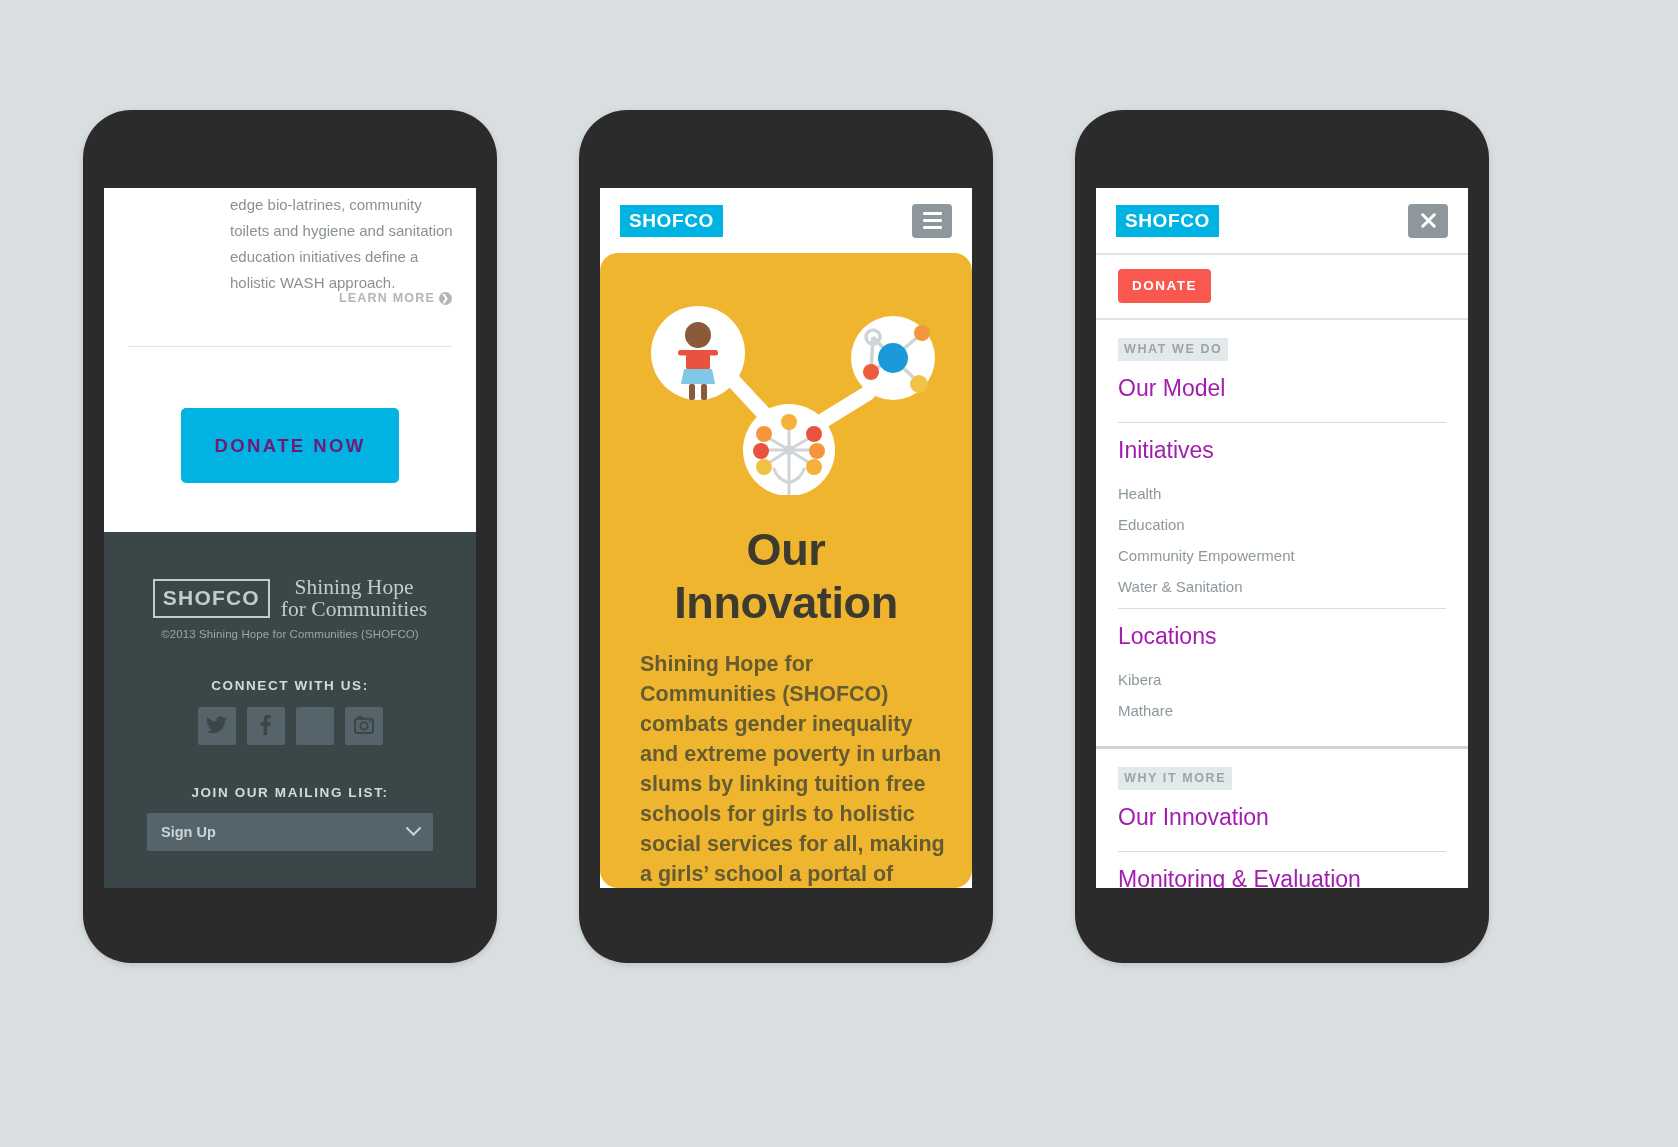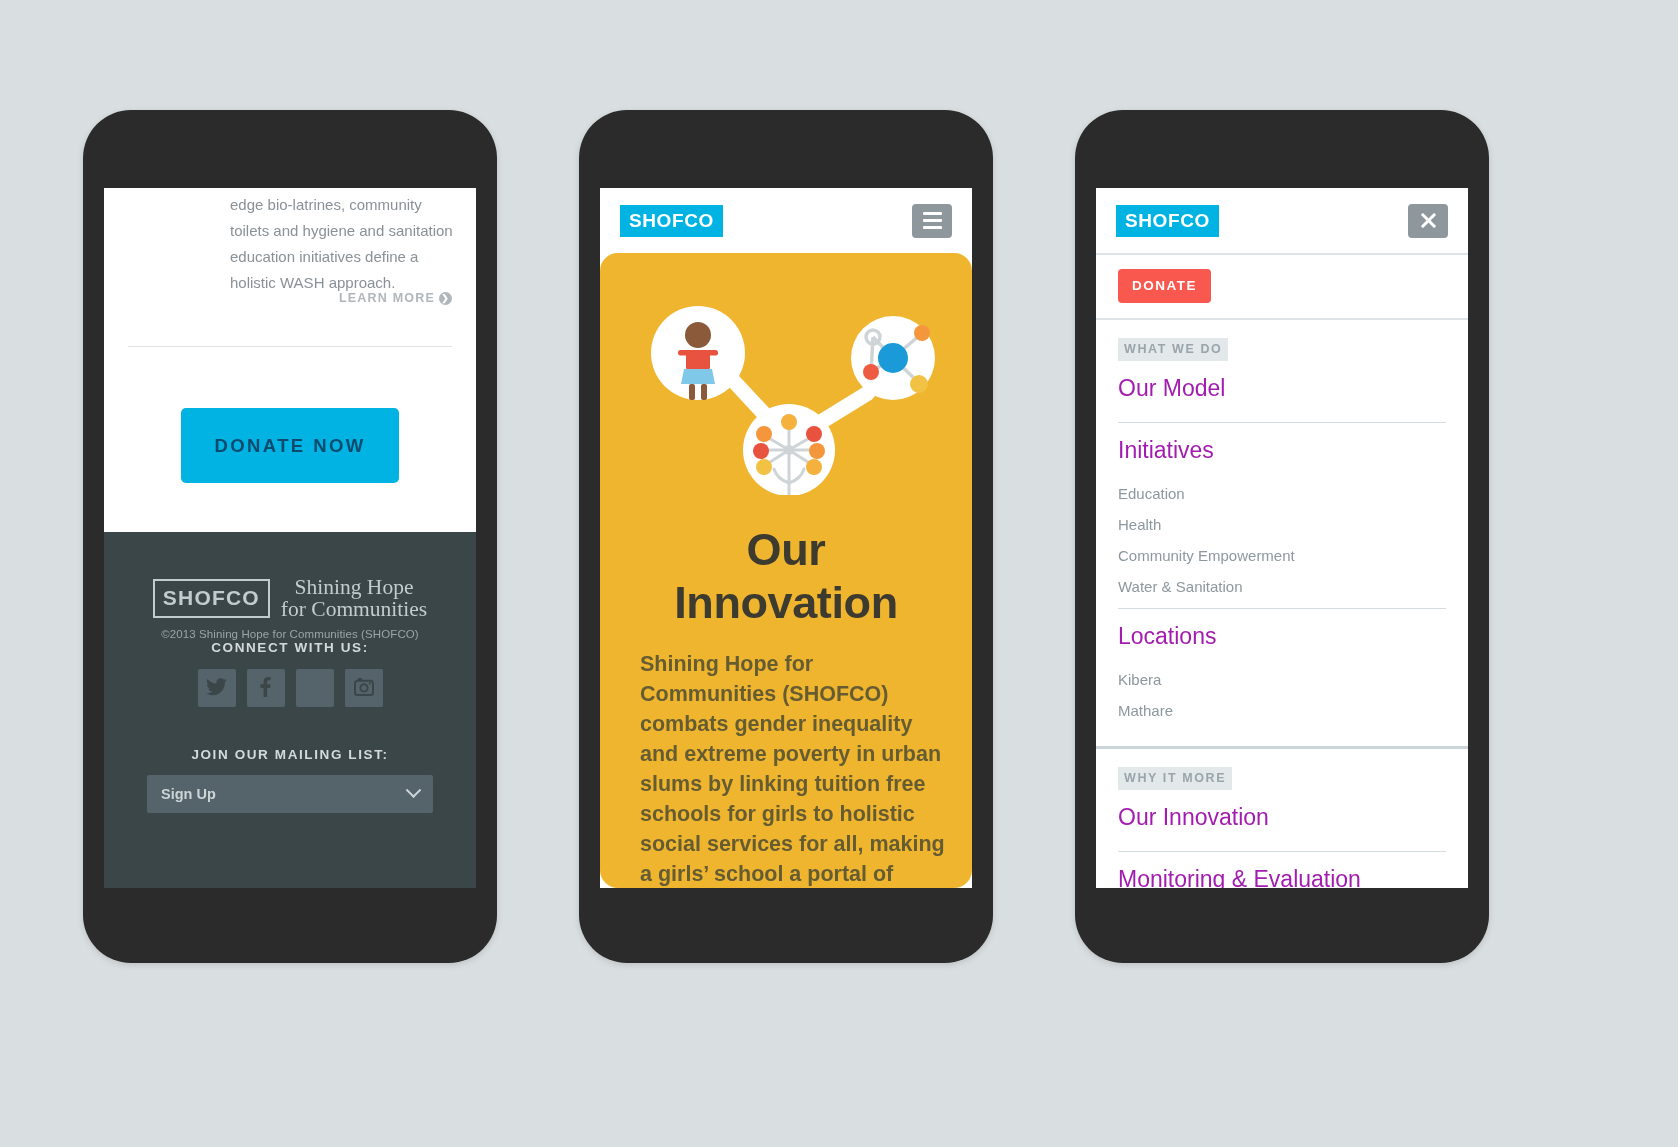--- a/index.html
+++ b/index.html
@@ -48,21 +48,21 @@
     background:#b0b6ba; color:#fff; font-size:9px; line-height:13px;
     text-align:center; vertical-align:1px; margin-left:4px;
   }
   .p1-rule {
     position:absolute; left:24px; right:24px; top:158px;
     height:1px; background:#dfe3e5;
   }
   .donate-now {
     position:absolute; left:77px; top:220px;
     width:218px; height:75px; border:none; border-radius:5px;
-    background:#00b3e3; color:#0c4a6e;
+    background:#00b3e3; color:#701a75;
     font-family:"Liberation Sans", sans-serif;
     font-size:18.5px; font-weight:bold; letter-spacing:2.4px;
     cursor:pointer;
   }
 
   .p1-footer {
     position:relative; background:#3b4649; height:356px; padding-top:44px;
     text-align:center;
   }
   .logo-lockup { display:flex; justify-content:center; align-items:center; gap:11px; }
@@ -74,21 +74,21 @@
   .logo-words {
     text-align:center; font-family:"Liberation Serif", serif;
     color:#c2ccce; font-size:21.5px; line-height:22px;
   }
   .copyright {
     margin-top:8px; font-size:11.5px; color:#9aa5a8; letter-spacing:0.1px;
   }
   .connect-label, .mailing-label {
     color:#d3dadc; font-size:13.5px; font-weight:bold; letter-spacing:1.6px;
   }
-  .connect-label { }
+  .connect-label { margin-top:38px; }
   .social-row { margin-top:14px; display:flex; justify-content:center; gap:11px; }
   .social-btn {
     width:38px; height:38px; background:#55646a; border:none; border-radius:2px;
     display:flex; align-items:center; justify-content:center; cursor:pointer;
   }
   .social-btn svg { fill:#3b4649; }
   .mailing-label { margin-top:40px; display:block; }
   .signup-select {
     margin:13px auto 0; width:286px; height:38px;
     background:#55646a; border:none; border-radius:2px;
@@ -329,22 +329,22 @@
       <div class="menu-section">
         <span class="sec-tag">WHAT WE DO</span>
 
         <div class="group-block">
           <div class="menu-major">Our Model</div>
         </div>
         <div class="menu-rule"></div>
 
         <div class="group-block">
           <div class="menu-major">Initiatives</div>
+          <div class="menu-sub">Health</div>
           <div class="menu-sub">Education</div>
-          <div class="menu-sub">Health</div>
           <div class="menu-sub">Community Empowerment</div>
           <div class="menu-sub">Water &amp; Sanitation</div>
         </div>
         <div class="menu-rule"></div>
 
         <div class="group-block">
           <div class="menu-major">Locations</div>
           <div class="menu-sub">Kibera</div>
           <div class="menu-sub">Mathare</div>
         </div>

